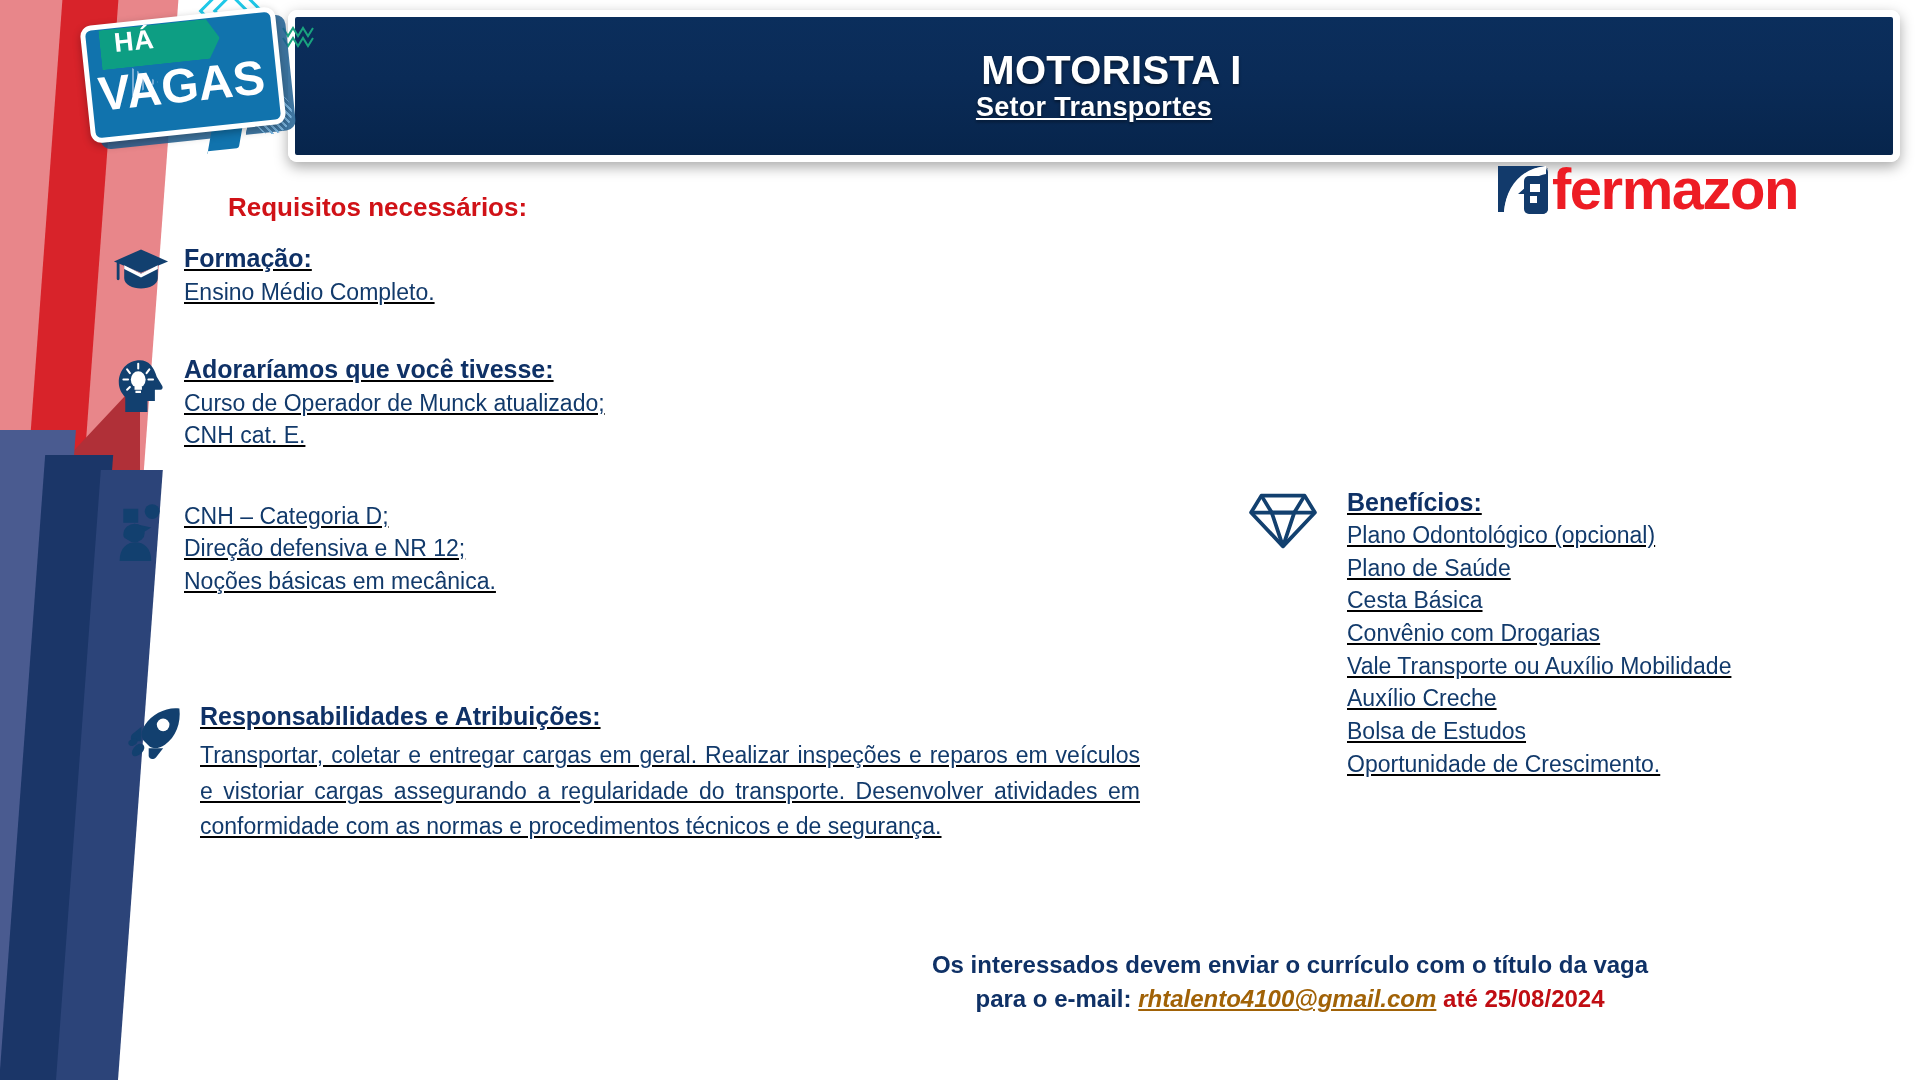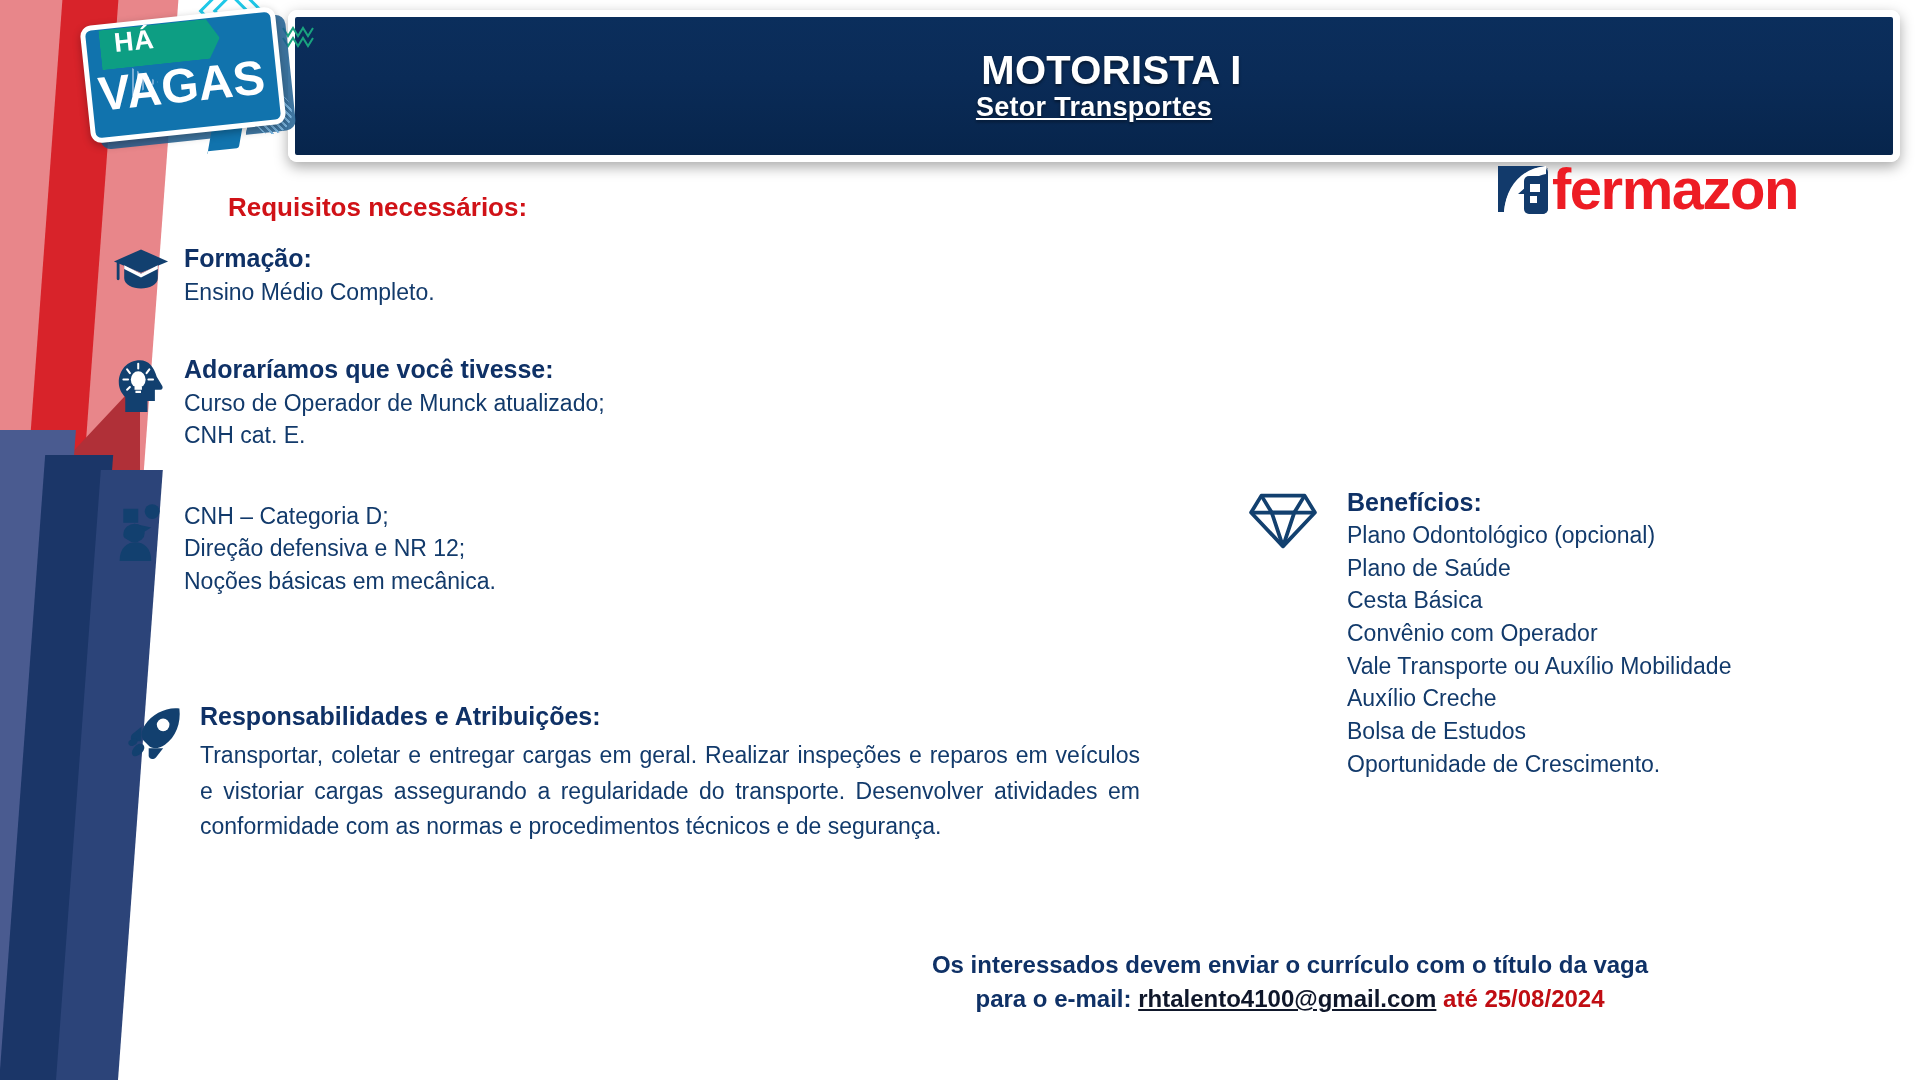--- a/index.html
+++ b/index.html
@@ -75,21 +75,21 @@
           display:flex; align-items:center; gap:0; }
   .logo-mark { width:62px; height:62px; position:relative; }
   .logo-text { font-size:58px; font-weight:bold; color:#ed1c24; letter-spacing:-1.5px; line-height:1; }
 
   
   .content { position:absolute; left:0; top:0; width:1920px; height:1080px; z-index:4; }
 
   .req-title { position:absolute; left:228px; top:192px;
                font-size:26px; font-weight:bold; color:#d01217; }
 
-  .block { position:absolute; display:flex; gap:12px; }
+  .block { position:absolute; display:flex; gap:12px;text-decoration:underline; }
   .blk-icon { flex:0 0 auto; width:62px; display:flex; justify-content:center; padding-top:3px; }
   .blk-body { }
   .blk-head { font-size:25px; font-weight:bold; color:#0f3166; margin-bottom:3px; }
   .blk-line { font-size:23px; color:#123a6b; line-height:1.41; }
 
   #block-formacao   { left:110px; top:244px; width:720px; }
   #block-adoraria   { left:110px; top:355px; width:760px; }
   #block-requisitos { left:110px; top:500px; width:760px; }
   #block-resp       { left:124px; top:702px; width:1070px;gap:14px; }
 
@@ -99,21 +99,21 @@
 
   #block-beneficios { left:1230px; top:488px; width:640px; }
   #block-beneficios .blk-icon { width:105px; padding-top:2px; }
   #block-beneficios .blk-head { font-size:25px; margin-bottom:2px; }
   #block-beneficios .blk-line { font-size:23px; line-height:1.42; }
 
   
   .footer { position:absolute; left:760px; top:948px; width:1060px; text-align:center; z-index:6; }
   .footer .f1 { font-size:24px; font-weight:bold; color:#0f3166; line-height:1.42; }
   .footer .f2 { font-size:24px; font-weight:bold; color:#0f3166; line-height:1.42; }
-  .mail { color:#0f172a; text-decoration:underline; }
+  .mail { color:#a16207; text-decoration:underline;font-style:italic; }
   .deadline { color:#c00d13;text-align:center; }
 </style>
 </head>
 <body>
 
 <div class="stripes">
   <div class="stripe s1"></div>
   <div class="stripe s2"></div>
   <div class="stripe s3"></div>
   <div class="nwedge"></div>
@@ -251,21 +251,21 @@
           <path d="M61 6 L50 24 L38 60"></path>
           <path d="M26 24 H50"></path>
         </g>
       </svg>
     </div>
     <div class="blk-body">
       <div class="blk-head">Benefícios:</div>
       <div class="blk-line">Plano Odontológico (opcional)</div>
       <div class="blk-line">Plano de Saúde</div>
       <div class="blk-line">Cesta Básica</div>
-      <div class="blk-line">Convênio com Operador</div>
+      <div class="blk-line">Convênio com Drogarias</div>
       <div class="blk-line">Vale Transporte ou Auxílio Mobilidade</div>
       <div class="blk-line">Auxílio Creche</div>
       <div class="blk-line">Bolsa de Estudos</div>
       <div class="blk-line">Oportunidade de Crescimento.</div>
     </div>
   </div>
 
 </div>
 
 <div class="footer">

